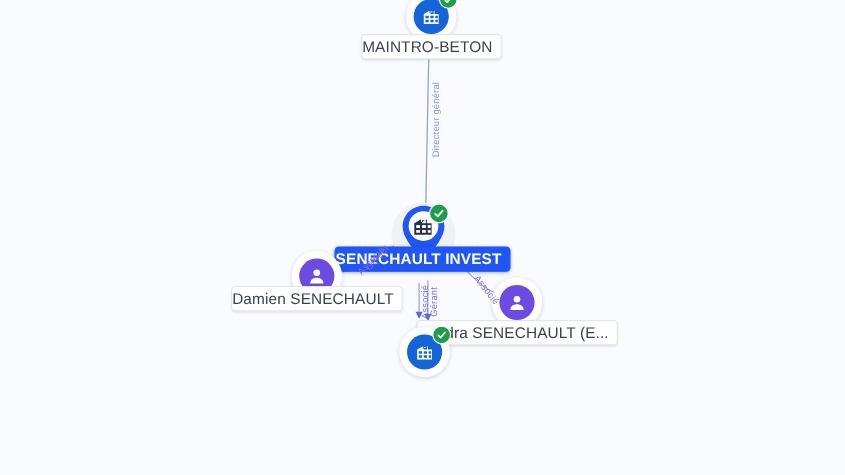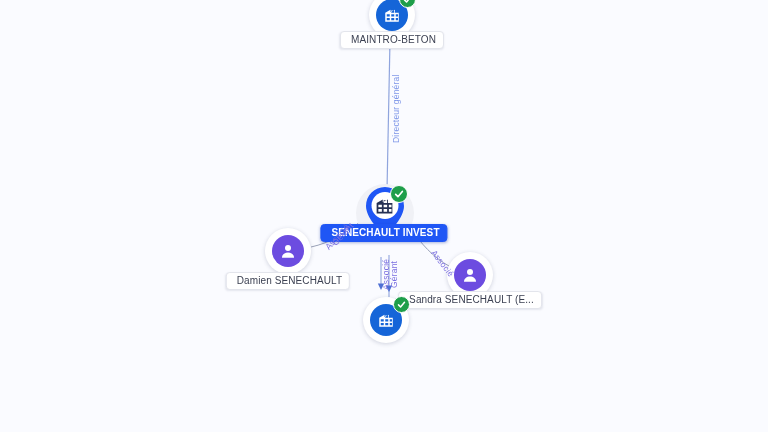--- a/index.html
+++ b/index.html
@@ -106,22 +106,22 @@
   }
 
   
   .label {
     position: absolute;
     transform: translate(-50%, 0);
     white-space: nowrap;
     background: #ffffff;
     border: 1px solid #e3e5ec;
     border-radius: 4px;
-    padding: 2px 7px 3px 10px;
-    font-size: 10px;
+    padding: 2px 7px 3px 0;
+    font-size: 14px;
     color: #3c4152;
     box-shadow: 0 1px 2px rgba(40,50,90,.10);
     letter-spacing: .1px;
   }
   .label.selected {
     background: #1f56f5;
     border-color: #1f56f5;
     color: #ffffff;
     font-weight: bold;
     box-shadow: 0 1px 3px rgba(20,50,160,.35);
@@ -198,21 +198,21 @@
   <div class="node" style="left:288px; top:251px;">
     <div class="circle-node">
       <div class="disc person">
         <svg width="18" height="18" viewBox="0 0 24 24" fill="#ffffff">
           <circle cx="12" cy="8" r="4"></circle>
           <path d="M4 21c0-4.4 3.6-7 8-7s8 2.6 8 7z"></path>
         </svg>
       </div>
     </div>
   </div>
-  <div class="label" style="left:288px; top:272px;">Damien SENECHAULT</div>
+  <div class="label" style="left:288px; top:260px;">Damien SENECHAULT</div>
 
   <div class="node" style="left:470px; top:275px;">
     <div class="circle-node">
       <div class="disc person">
         <svg width="18" height="18" viewBox="0 0 24 24" fill="#ffffff">
           <circle cx="12" cy="8" r="4"></circle>
           <path d="M4 21c0-4.4 3.6-7 8-7s8 2.6 8 7z"></path>
         </svg>
       </div>
     </div>

